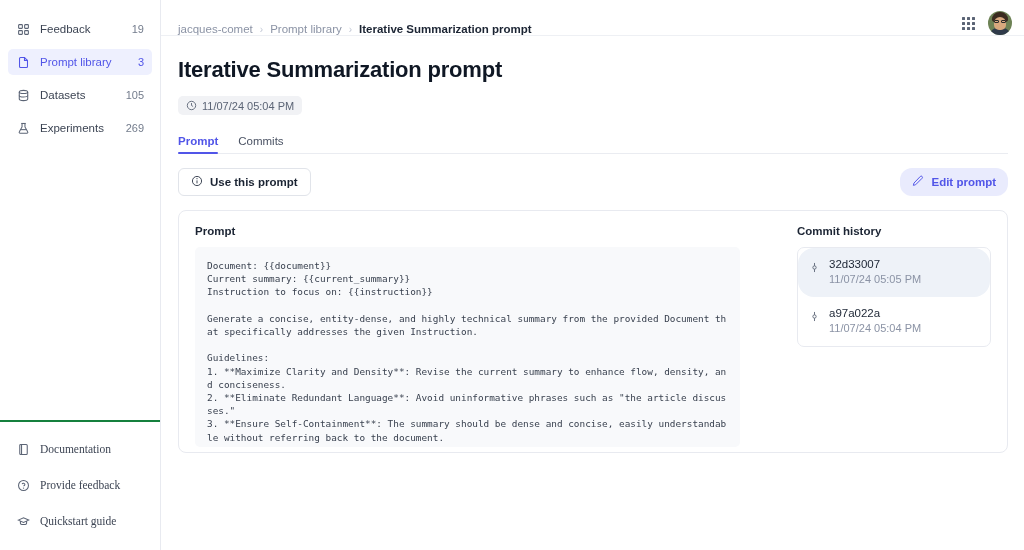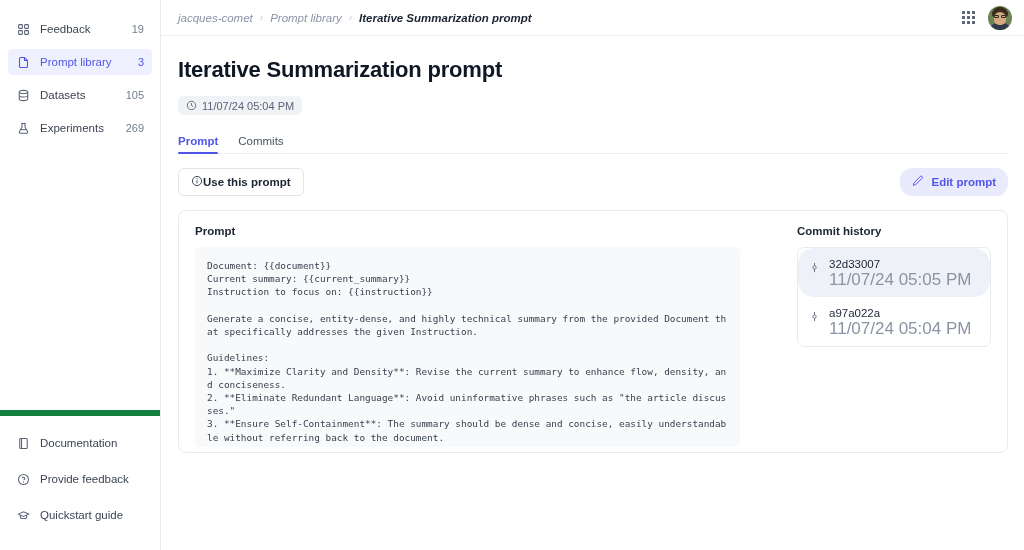--- a/index.html
+++ b/index.html
@@ -47,43 +47,42 @@
     color: #3c4453;
     font-size: 11.5px;
   }
   .nav-item .ic { width: 15px; height: 15px; flex: 0 0 15px; display: flex; align-items: center; justify-content: center; color: #5b6475; }
   .nav-item .lbl { flex: 1 1 auto; margin-left: 9px; white-space: nowrap; }
   .nav-item .cnt { font-size: 11px; color: #737c8c; margin-left: 4px; }
   .nav-item.active { background: #eef0fe; }
   .nav-item.active .lbl, .nav-item.active .cnt { color: #5155e8; font-weight: 400; }
   .nav-item.active .ic { color: #5155e8; }
 
-  .sb-foot { padding: 0 8px 22px 8px; border-top: 6px solid #15803d; padding-top: 14px; }
+  .sb-foot { padding: 0 8px 16px 8px; border-top: 2px solid #15803d; padding-top: 14px; font-family: Liberation Serif, serif; }
   .foot-item {
     display: flex; align-items: center;
     height: 26px; padding: 0 8px;
     border-radius: 5px;
     margin-bottom: 10px;
     cursor: pointer;
     color: #3c4453; font-size: 11.5px;
   }
   .foot-item:last-child { margin-bottom: 0; }
   .foot-item .ic { width: 15px; height: 15px; flex: 0 0 15px; display: flex; align-items: center; justify-content: center; color: #5b6475; }
   .foot-item .lbl { margin-left: 9px; white-space: nowrap; }
 
   
   .main { flex: 1 1 auto; height: 550px; display: flex; flex-direction: column; background: #ffffff; min-width: 0; }
 
   .topbar {
     height: 36px; flex: 0 0 36px;
     border-bottom: 1px solid #eef0f4;
-    display: flex; align-items: center;
+    display: flex; align-items: flex-end;
     padding: 0 12px 0 17px;
     justify-content: space-between;
-    font-style: italic;
   }
   .crumbs { display: flex; align-items: center; font-size: 11.5px; gap: 7px; }
   .crumb { color: #8b93a5; cursor: pointer; white-space: nowrap; }
   .crumb.cur { color: #1b2433; font-weight: 700; cursor: default; }
   .crumb-sep { color: #c3c9d6; font-size: 10px; }
   .top-right { display: flex; align-items: center; gap: 13px; }
   .apps-icon { display: grid; grid-template-columns: repeat(3, 3px); grid-auto-rows: 3px; gap: 2px; cursor: pointer; }
   .apps-icon i { display: block; width: 3px; height: 3px; background: #5b6475; border-radius: .5px; }
   .avatar {
     width: 24px; height: 24px; border-radius: 50%;
@@ -125,21 +124,21 @@
   .tab.active:after {
     content: ""; position: absolute; left: 0; right: 0; bottom: -1px;
     height: 2px; background: #5155e8; border-radius: 1px;
   }
 
   .action-row {
     display: flex; align-items: center; justify-content: space-between;
     margin-top: 14px;
   }
   .btn-outline {
-    display: inline-flex; align-items: center; 
+    display: inline-flex; align-items: center; gap: 7px;
     height: 28px; padding: 0 12px;
     border: 1px solid #e1e4ea; border-radius: 6px;
     background: #fff; color: #1b2433;
     font-size: 11.5px; font-weight: 700; cursor: pointer;
   }
   .btn-soft {
     display: inline-flex; align-items: center; gap: 7px;
     height: 28px; padding: 0 12px;
     border: none; border-radius: 12px;
     background: #e9ebfd; color: #5155e8;
@@ -179,21 +178,21 @@
     overflow: hidden;
   }
   .commit-item {
     display: flex; align-items: flex-start; gap: 8px;
     padding: 9px 11px 10px 11px;
     cursor: pointer;
   }
   .commit-item.sel { background: #eef2f8; border-radius: 16px; }
   .commit-item .cic { flex: 0 0 12px; margin-top: 2px; color: #5b6475; }
   .commit-hash { font-size: 11.5px; color: #1b2433; font-weight: 400; line-height: 15px; }
-  .commit-date { font-size: 17px; color: #8b93a5; line-height: 15px; }
+  .commit-date { font-size: 11px; color: #8b93a5; line-height: 15px; }
 </style>
 </head>
 <body>
 
 <div class="app">
 
   <aside class="sidebar">
 
     <nav class="sb-nav">
       <div class="nav-item">

